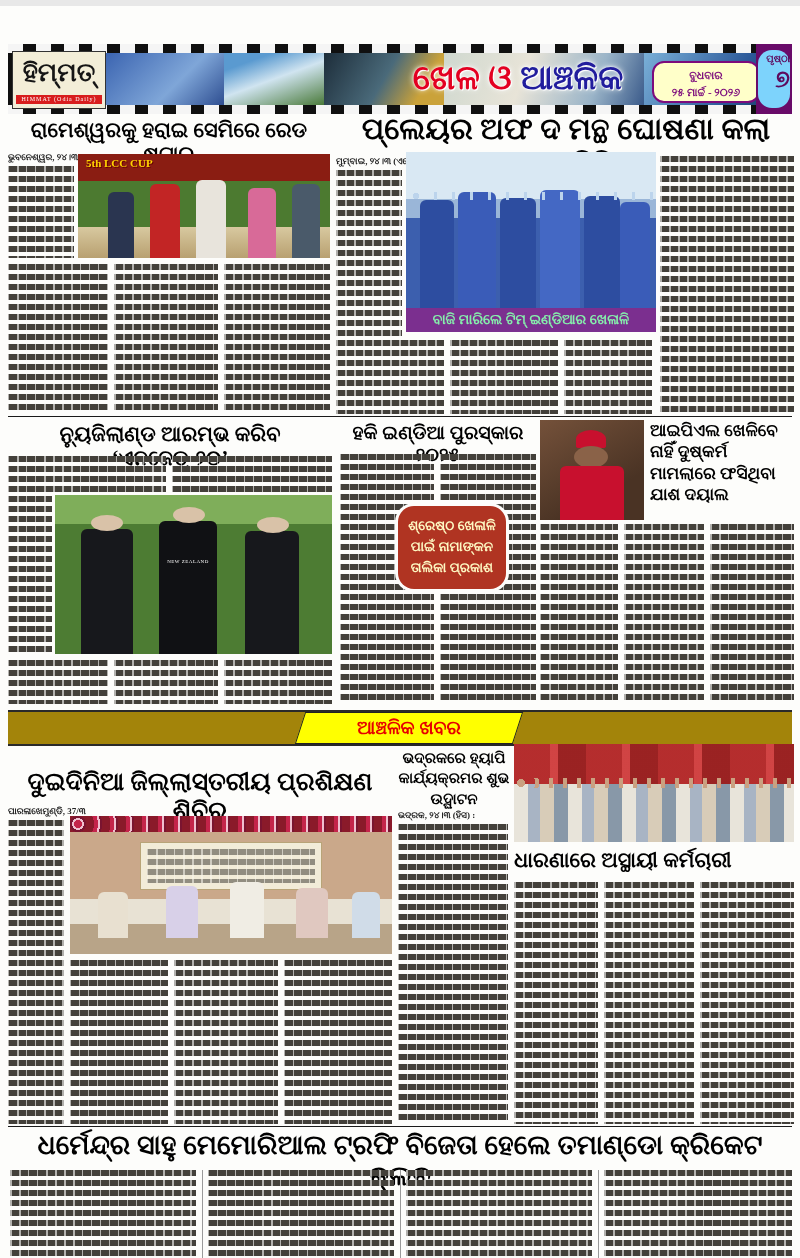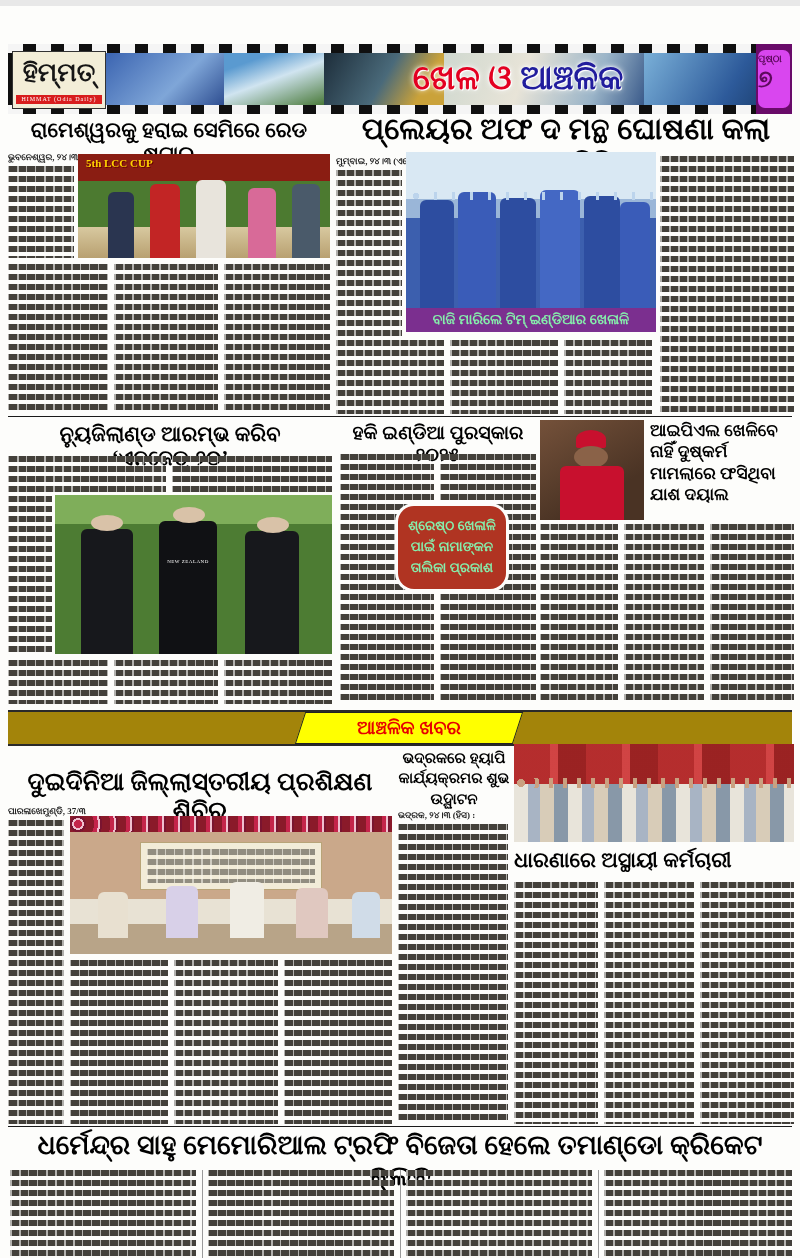--- a/index.html
+++ b/index.html
@@ -17,26 +17,26 @@
   .film{background:#101010;}
   .sprocket{height:9px;background:repeating-linear-gradient(90deg,#f5f5f5 0 15px,#101010 15px 28px);}
   .logoBox{background:#f3eed8;border:1px solid #333;}
   .logoMain{font-size:26px;font-weight:bold;color:#151515;text-align:center;line-height:1.0;}
   .logoSub{background:#d81d1d;color:#fff;font-size:6px;text-align:center;letter-spacing:1px;line-height:9px;}
   .titleRed{color:#e30021;}
   .titleBlue{color:#211d9d;}
   .dateBadge{background:#ffffc9;border:2px solid #7c0b7c;border-radius:12px;color:#7c0b7c;
              font-size:11px;font-weight:bold;text-align:center;line-height:1.5;padding-top:4px;}
   .pageBlock{background:#690b69;}
-  .pagePill{background:#d946ef;border-radius:7px;color:#5d095d;text-align:left;}
+  .pagePill{background:#7dd3fc;border-radius:14px;color:#5d095d;text-align:right;}
   
   .photo{overflow:hidden;}
   .capPurple{background:#7b2f8f;color:#86efac;font-weight:bold;font-size:14px;text-align:center;line-height:24px;}
   .capRed{background:#e60000;color:#fff;font-weight:bold;font-size:15px;text-align:center;line-height:26px;border:1px solid #fff;}
-  .badgeRed{background:#b03422;border-radius:16px;color:#86efac;font-weight:bold;font-size:13.5px;
+  .badgeRed{background:#b03422;border-radius:16px;color:#fef9c3;font-weight:bold;font-size:13.5px;
             text-align:center;line-height:1.55;padding:10px 6px;box-shadow:0 0 0 3px #fdfdfb;}
   .goldStrip{background:#a3840a;border-top:2px solid #2a2a2a;border-bottom:2px solid #2a2a2a;}
   .goldTag{background:#ffff00;color:#e60000;font-weight:bold;font-size:19px;line-height:30px;
            text-align:center;transform:skewX(-18deg);border:1px solid #222;}
   .goldTag>span{display:block;transform:skewX(18deg);}
   .rule{background:#1a1a1a;}
   .vrule{background:#9a9a9a;}
   .sil{position:absolute;border-radius:6px 6px 0 0;}
   .jersey{position:absolute;color:#fff;font-size:5px;letter-spacing:.5px;text-align:center;}
 </style>
@@ -59,20 +59,24 @@
       <div class="logoMain" style="margin-top:8px;">ହିମ୍ମତ୍</div>
       <div class="logoSub" style="position:absolute;left:3px;right:3px;bottom:4px;">HIMMAT (Odia Daily)</div>
     </div>
 
     <div class="abs hl" style="left:380px;top:14px;width:260px;height:44px;font-size:34px;text-align:center;
          text-shadow:0 0 3px #fff,0 0 6px #fff,1px 1px 0 #fff;">
       <span class="titleRed">ଖେଳ ଓ</span>
       <span class="titleBlue">ଆଞ୍ଚଳିକ</span>
     </div>
 
+    <div class="abs dateBadge" style="left:644px;top:17px;width:104px;height:34px;">
+      <div>ବୁଧବାର</div>
+      <div>୨୫ ମାର୍ଚ୍ଚ - ୨୦୨୬</div>
+    </div>
 
     <div class="abs pageBlock" style="left:748px;top:0;width:36px;height:70px;">
       <div class="pagePill" style="position:absolute;left:2px;top:6px;width:32px;height:58px;">
         <div style="font-size:10px;font-weight:bold;padding-top:3px;">ପୃଷ୍ଠା</div>
         <div style="font-size:24px;font-weight:bold;line-height:1.2;">୭</div>
       </div>
     </div>
   </div>
 
   <div class="abs hl ctr" style="left:8px;top:112px;width:322px;font-size:21px;">ରାମେଶ୍ୱରକୁ ହରାଇ ସେମିରେ ରେଡ ଷ୍ଟାର୍</div>

